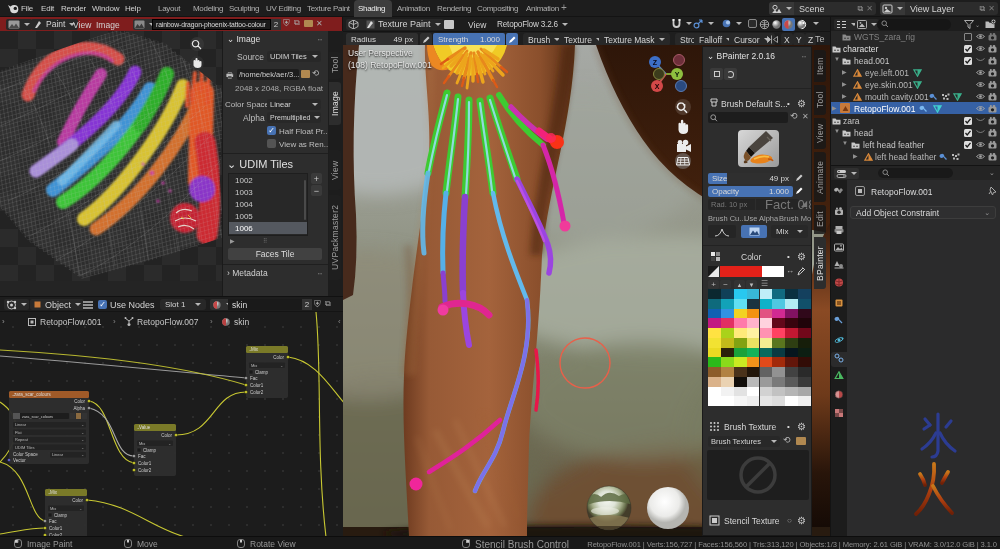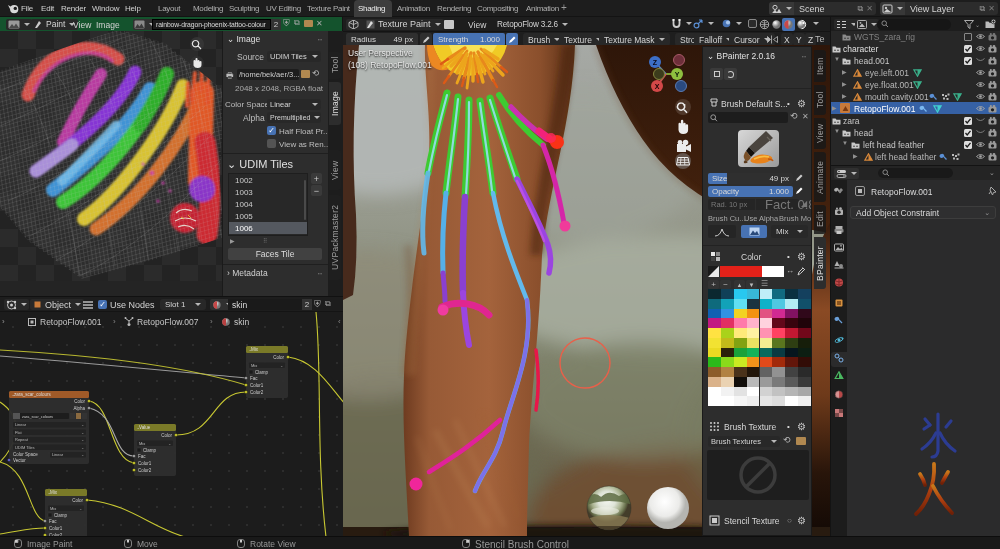--- a/index.html
+++ b/index.html
@@ -64,21 +64,21 @@
           <rect x="1" y="1" width="9" height="8" rx="1" fill="none" stroke="#ccc" stroke-width="1"></rect>
           <circle cx="4" cy="4" r="1.2" fill="#ccc"></circle>
           <path d="M2 8 L5 5 L9 8 Z" fill="#ccc"></path>
         </svg>
       </span>
 <span class="t9" style="margin-left:5px">View Layer</span>
 <span style="margin-left:auto;color:#9a9a9a;font-size:8px">⧉</span>
       <span style="color:#777;font-size:8px;margin:0 3px">✕</span>
     </div>
 </div>
-<div class="abs" style="left:0;top:17px;width:343px;height:14px;background:#14532d;border-right:1px solid #131313">
+<div class="abs" style="left:0;top:17px;width:343px;height:14px;background:#7f1d1d;border-right:1px solid #131313">
 <div class="abs row drop" style="left:6px;top:1.5px;height:11px;padding:0 2px;background:#282828;border-radius:2px">
       <svg width="12" height="9" viewBox="0 0 12 9">
         <rect x="0.5" y="0.5" width="11" height="8" rx="1" fill="#9a9a9a"></rect>
         <path d="M1 8 L4 4 L6 6.5 L8 3.5 L11 8 Z" fill="#4a4a4a"></path>
       </svg>
     </div>
 <div class="abs row drop" style="left:31px;top:1.5px;height:11px;padding:0 3px;background:#282828;border-radius:2px;font-size:8.5px;color:#d5d5d5"><svg width="9" height="9" viewBox="0 0 9 9" style="margin-right:3px">
         <path d="M1 8 L5 1 L7 3 L3 8 Z" fill="#ccc"></path>
       </svg>Paint</div>
 <span class="abs" style="left:73px;top:3px;font-size:8.5px;color:#d3d3d3">View</span>
@@ -998,21 +998,21 @@
         <circle cx="6" cy="1.4" r="1.4" fill="#9a9a9a"></circle>
         <circle cx="4.5" cy="4.8" r="1.6" fill="#1d1d1d"></circle>
       </svg>
     </div>
     <div class="abs" style="left:0;top:61px;width:170px;height:12px;">
       <span class="abs" style="left:11px;top:2px;color:#909090;font-size:6px">▶</span>
       <svg class="abs" style="left:22px;top:2.5px" width="9" height="8" viewBox="0 0 9 8">
         <path d="M4.5 0.8 L8.2 7.2 H0.8 Z" fill="none" stroke="#d8883a" stroke-width="1.2"></path>
         <path d="M4.5 0.8 L8.2 7.2 H4.5 Z" fill="#d8883a"></path>
       </svg>
-      <span class="abs" style="left:34px;top:1.5px;font-size:8.5px;color:#b8b8b8">eye.float.001</span>
+      <span class="abs" style="left:34px;top:1.5px;font-size:8.5px;color:#b8b8b8">eye.skin.001</span>
       <svg class="abs" style="left:82px;top:2.5px" width="9" height="8" viewBox="0 0 9 8">
         <path d="M0.8 0.8 H8.2 L4.5 7.2 Z" fill="none" stroke="#3aaf8a" stroke-width="1.2"></path>
         <path d="M4.5 7.2 L8.2 0.8 H4.5 Z" fill="#3aaf8a"></path>
       </svg>
       <svg class="abs" style="left:145px;top:2.5px" width="9" height="7" viewBox="0 0 9 7">
         <path d="M0.5 3.5 Q4.5 -0.5 8.5 3.5 Q4.5 7.5 0.5 3.5" fill="none" stroke="#a8a8a8" stroke-width="0.9"></path>
         <circle cx="4.5" cy="3.5" r="1.3" fill="#a8a8a8"></circle>
       </svg>
       <svg class="abs" style="left:157px;top:2.5px" width="9" height="8" viewBox="0 0 9 8">
         <rect x="0.5" y="2" width="8" height="5.5" rx="1" fill="#9a9a9a"></rect>
@@ -1316,13 +1316,14 @@
       <rect x="0.5" y="0.5" width="7" height="8" rx="2.5" fill="none" stroke="#909090" stroke-width="0.9"></rect>
       <rect x="3" y="1" width="2" height="2.5" fill="#ccc"></rect>
     </svg>
 <span class="abs" style="left:250px;top:2px;font-size:8.5px;color:#989898">Rotate View</span>
 <svg class="abs" style="left:462px;top:2px" width="8" height="9" viewBox="0 0 8 9">
       <rect x="0.5" y="0.5" width="7" height="8" rx="2.5" fill="none" stroke="#909090" stroke-width="0.9"></rect>
       <path d="M4 3.5 h3.5 v-3" stroke="#909090" stroke-width="0.9" fill="none"></path>
       <rect x="4.2" y="1" width="2.8" height="2.5" fill="#ccc"></rect>
     </svg>
 <span class="abs" style="left:475px;top:2px;font-size:10px;color:#989898">Stencil Brush Control</span>
+<span class="abs" style="right:3px;top:3px;font-size:7.6px;letter-spacing:-0.1px;color:#909090">RetopoFlow.001 | Verts:156,727 | Faces:156,560 | Tris:313,120 | Objects:1/3 | Memory: 2.61 GiB | VRAM: 3.0/12.0 GiB | 3.1.0</span>
 </div>
 
 </body></html>

